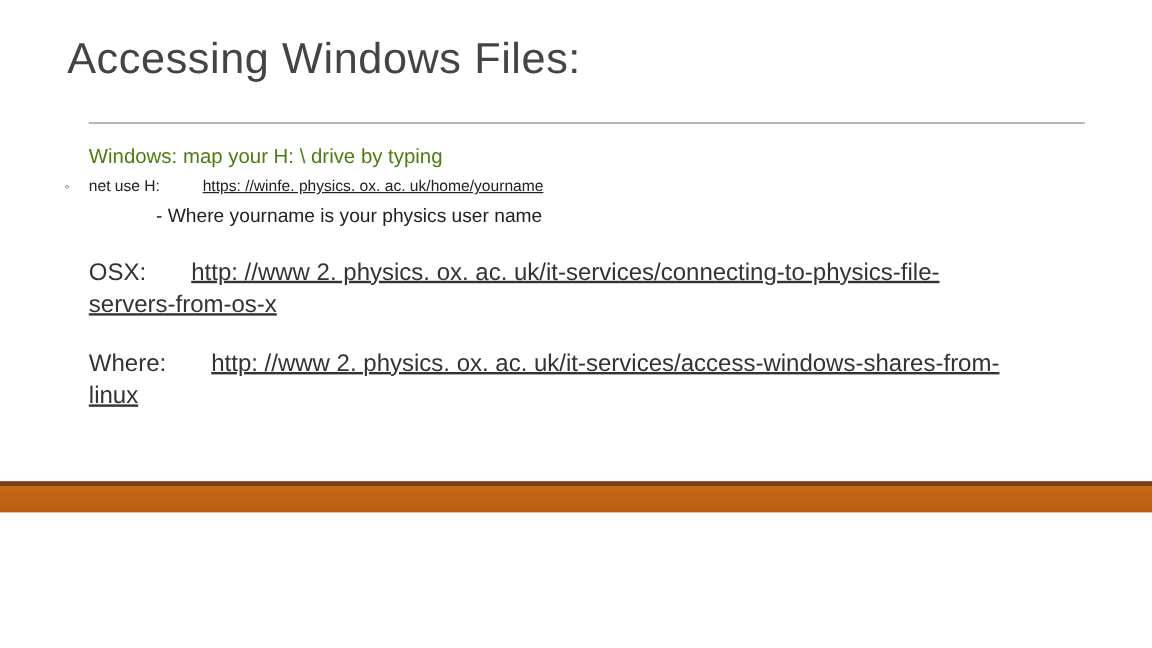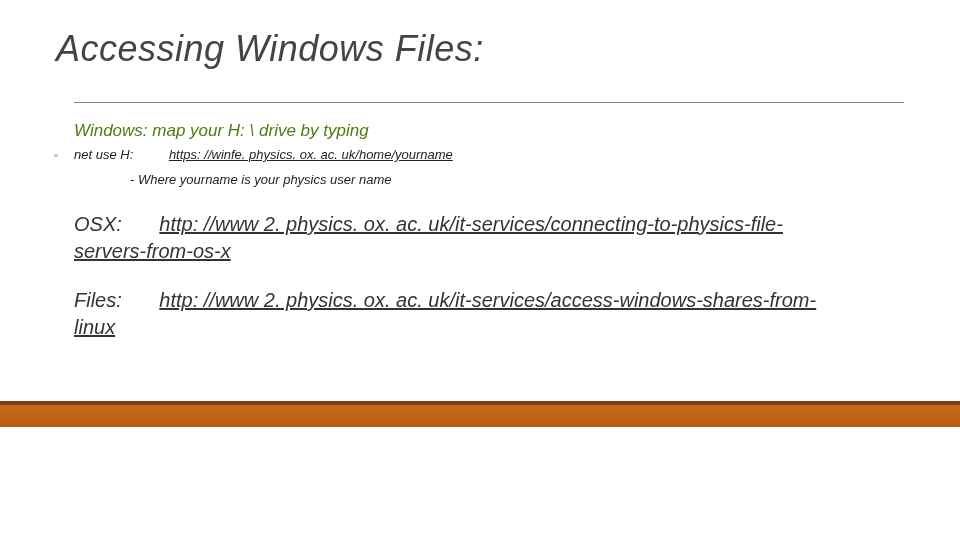--- a/index.html
+++ b/index.html
@@ -1,24 +1,24 @@
 <!DOCTYPE html>
 <html><head>
 <meta charset="utf-8">
 <style>
   * { box-sizing: border-box; margin: 0; padding: 0; }
   html, body { width: 960px; height: 540px; font-family: "Segoe UI", "Helvetica Neue", Arial, sans-serif; background: #fff; color: #333; }
-  .slide { position: relative; width: 960px; height: 435px; overflow: hidden; font-style: italic; }
+  .slide { position: relative; width: 960px; height: 435px; overflow: hidden; }
   .title { font-size: 36px; font-weight: 300; color: #444; padding: 28px 0 0 56px; letter-spacing: 0.5px; }
   .rule { border: none; border-top: 1px solid #888; margin: 32px 56px 0 74px; }
   .content { padding: 18px 74px 0 74px; }
   .windows-heading { font-size: 17px; color: #4d7c0f; margin-bottom: 6px; }
   .bullet-row { display: flex; align-items: baseline; font-size: 13px; color: #222; margin-left: -20px; margin-bottom: 10px; }
   .bullet { width: 20px; flex: 0 0 20px; text-align: left; color: #333; font-size: 11px; }
-  .sub-note { font-size: 13px; color: #222; margin-left: 56px; margin-bottom: 24px; }
+  .sub-note { font-size: 16px; color: #222; margin-left: 56px; margin-bottom: 24px; }
   .os-line { font-size: 20px; color: #333; margin-bottom: 22px; line-height: 1.35; max-width: 780px; }
   .link { text-decoration: underline; color: inherit; cursor: pointer; padding-left: 32px; }
   .footer-bar { position: absolute; left: 0; right: 0; bottom: 8px; height: 26px; background: linear-gradient(to bottom, #c66a1a 0%, #b85c12 100%); border-top: 4px solid #7a3f15; }
 </style>
 </head>
 <body>
 <div class="slide">
 
   <h1 class="title">Accessing Windows Files:</h1>
   <hr class="rule">
@@ -34,19 +34,19 @@
       </span>
     </div>
 
     <div class="sub-note">- Where yourname is your physics user name</div>
 
     <div class="os-line">
       <span>OSX: </span><span class="link">http: //www 2. physics. ox. ac. uk/it-services/connecting-to-physics-file-servers-from-os-x</span>
     </div>
 
     <div class="os-line">
-      <span>Files: </span><span class="link">http: //www 2. physics. ox. ac. uk/it-services/access-windows-shares-from-linux</span>
+      <span>Where: </span><span class="link">http: //www 2. physics. ox. ac. uk/it-services/access-windows-shares-from-linux</span>
     </div>
 
   </div>
 
   <div class="footer-bar"></div>
 </div>
 
 </body></html>

